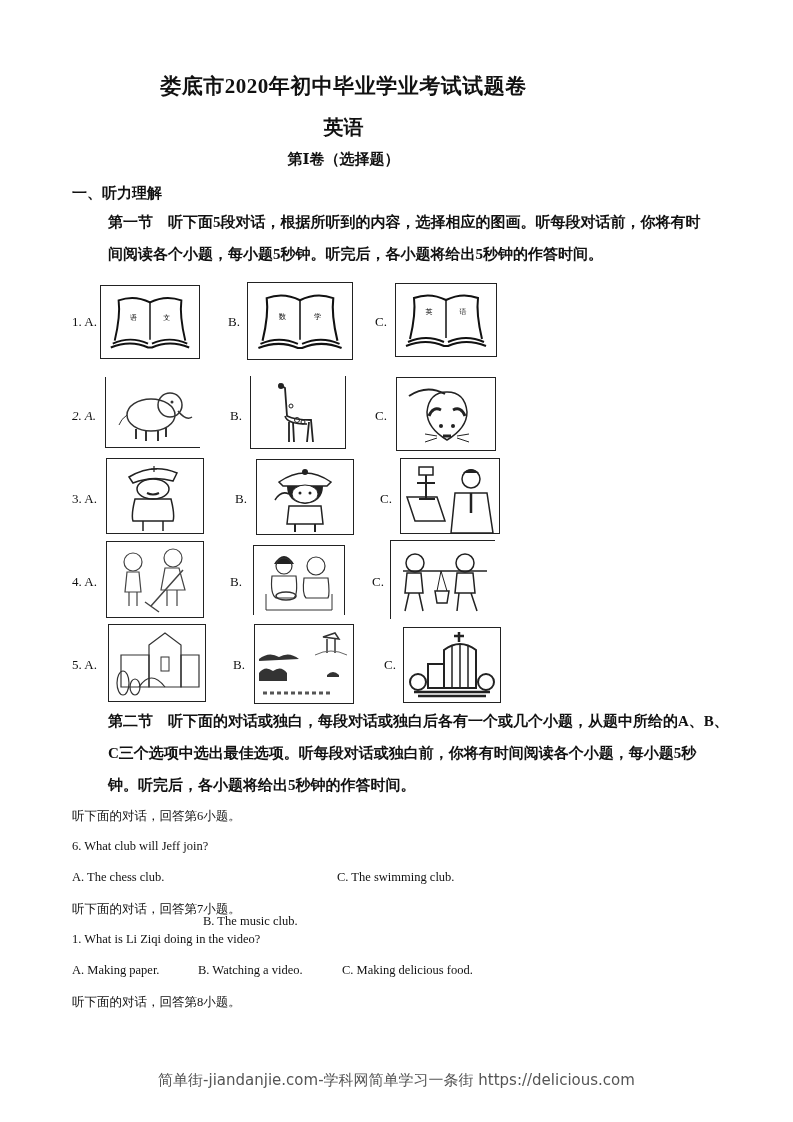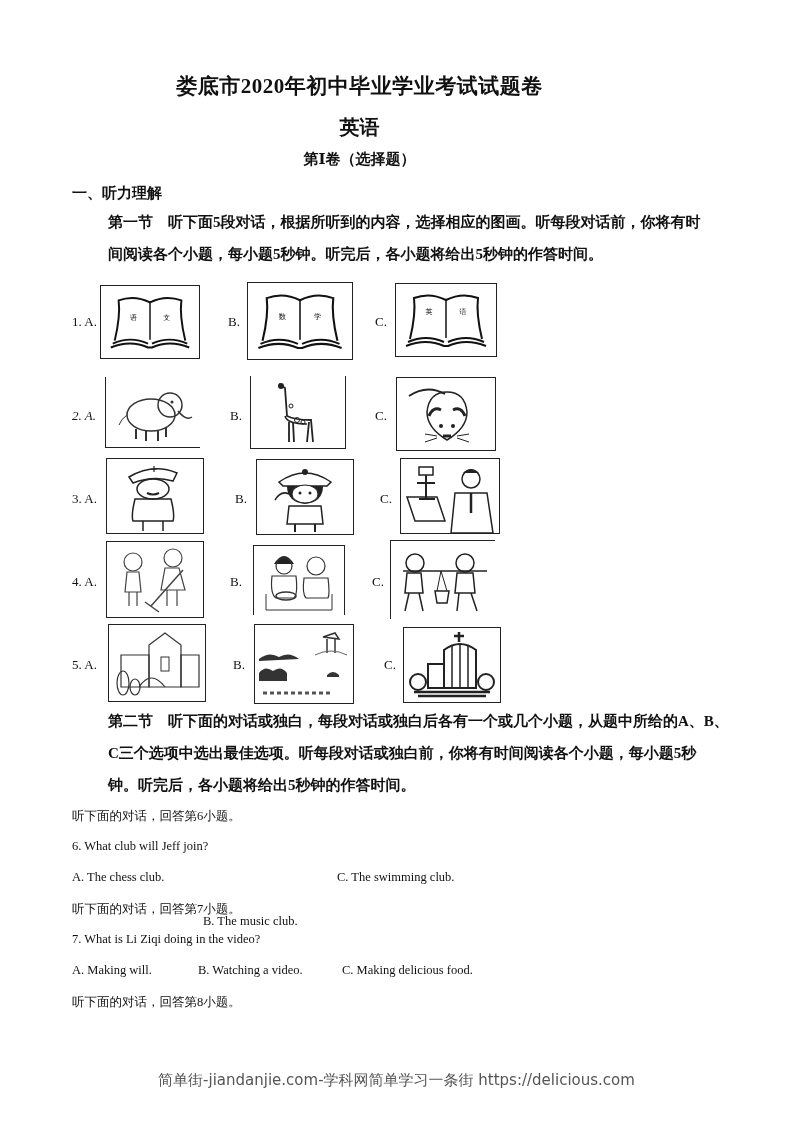--- a/index.html
+++ b/index.html
@@ -1,19 +1,19 @@
 <!DOCTYPE html>
 <html><head>
 <meta charset="utf-8">
 <style>
   html, body { margin:0; padding:0; background:#ffffff; }
   body { width:793px; height:1122px; position:relative; overflow:hidden;
          font-family:"Liberation Serif","DejaVu Serif",serif; color:#111; }
   .abs { position:absolute; }
-  .title { left:16px; width:687px; text-align:center; font-weight:bold; }
+  .title { left:0; width:687px; text-align:center; font-weight:bold; }
   .t1 { top:72px; font-size:21px; letter-spacing:0.5px; }
   .t2 { top:114px; font-size:20px; }
   .t3 { top:150px; font-size:15px; font-weight:bold; }
   .sec { left:72px; font-size:15px; font-weight:bold; }
   .para { left:72px; width:650px; font-size:15px; font-weight:bold; line-height:32px;margin-left:36px; }
   .qlabel { font-size:13px; }
   .frame { border:1.5px solid #222; background:#fff; overflow:hidden; }
   .frame svg { width:100%; height:100%; display:block; }
   .body-text { left:72px; font-size:12.5px;text-align:center; }
   .opt { position:absolute; top:0; }
@@ -218,21 +218,21 @@
 </div>
 
 <div class="abs body-text" style="top:808px;">听下面的对话，回答第6小题。</div>
 <div class="abs body-text" style="top:839px;">6. What club will Jeff join?</div>
 <div class="abs body-text" style="top:870px;width:650px;height:18px;">
   <span class="opt" style="left:0;">A. The chess club.</span>
   <span class="opt" style="left:131px;margin-top:44px;">B. The music club.</span>
   <span class="opt" style="left:265px;">C. The swimming club.</span>
 </div>
 <div class="abs body-text" style="top:901px;">听下面的对话，回答第7小题。</div>
-<div class="abs body-text" style="top:932px;">7. What is Li Ziqi doing in the video?</div>
+<div class="abs body-text" style="top:932px;">1. What is Li Ziqi doing in the video?</div>
 <div class="abs body-text" style="top:963px;width:650px;height:18px;">
-  <span class="opt" style="left:0;">A. Making will.</span>
+  <span class="opt" style="left:0;">A. Making paper.</span>
   <span class="opt" style="left:126px;">B. Watching a video.</span>
   <span class="opt" style="left:270px;">C. Making delicious food.</span>
 </div>
 <div class="abs body-text" style="top:994px;">听下面的对话，回答第8小题。</div>
 
 <div class="abs footer">简单街-jiandanjie.com-学科网简单学习一条街 https://delicious.com</div>
 
 </body></html>

